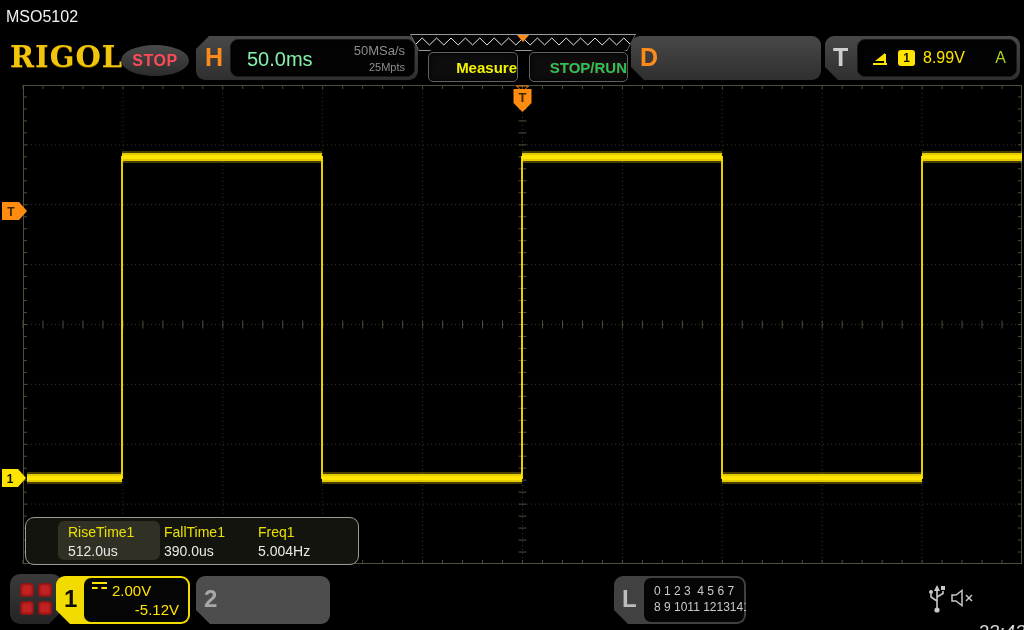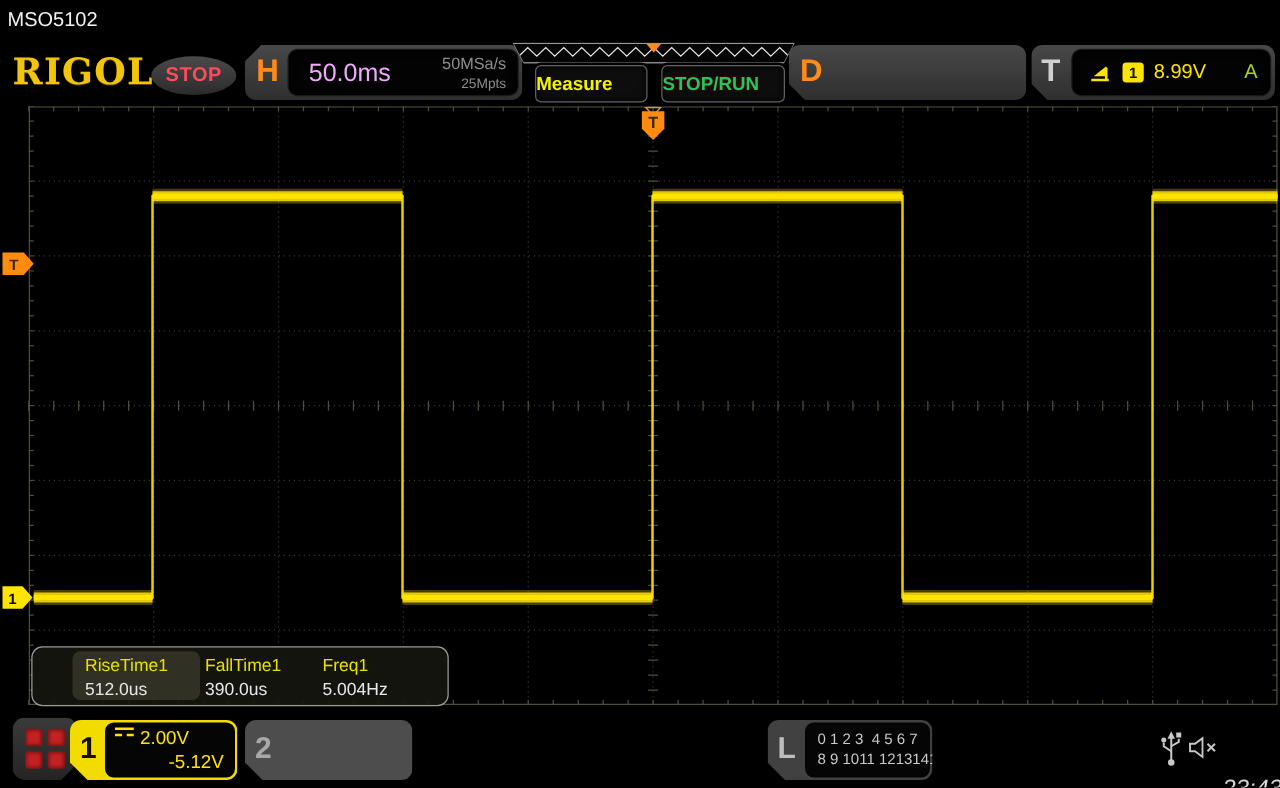--- a/index.html
+++ b/index.html
@@ -21,33 +21,33 @@
   .hdr-block{background:linear-gradient(#484848,#2f2f2f);border-radius:9px;}
   .bevel-tl{clip-path:polygon(13px 0,100% 0,100% 100%,0 100%,0 13px);}
   .bevel-bl{clip-path:polygon(0 0,100% 0,100% 100%,13px 100%,0 calc(100% - 13px));}
   .hdr-letter{position:absolute;top:7px;font-size:25px;font-weight:bold;}
   .hdr-inner{position:absolute;top:3px;bottom:3px;right:3px;background:#030303;
         border-radius:8px;border:1px solid #191919;box-shadow:inset 0 0 6px #000;}
 
   #h-block{left:196px;top:36px;width:222px;height:44px;}
   #h-block .hdr-inner{left:34px;}
   #h-letter{left:9px;color:#ff8c1a;}
-  #timebase{position:absolute;left:16px;top:8px;font-size:20px;color:#f0abfc;}
+  #timebase{position:absolute;left:16px;top:8px;font-size:20px;color:#86efac;}
   #samplerate{position:absolute;right:9px;top:3px;font-size:13px;color:#8d8d8d;}
   #memdepth{position:absolute;right:9px;bottom:3px;font-size:11px;color:#8d8d8d;}
 
   #preview-strip{left:410px;top:34px;width:226px;height:17px;background:#9a9a9a;
         clip-path:polygon(0 0,100% 0,calc(100% - 9px) 100%,9px 100%);}
   #preview-strip .inner{position:absolute;inset:1px;background:#050505;
         clip-path:polygon(0 0,100% 0,calc(100% - 8px) 100%,8px 100%);}
   #preview-marker{position:absolute;left:50%;top:1px;margin-left:-6px;width:0;height:0;
         border-left:6px solid transparent;border-right:6px solid transparent;border-top:7px solid #ff8c1a;}
 
   .hdr-btn{height:28px;background:#0d0d0d;border:1px solid #616161;border-radius:5px;
-        box-shadow:0 0 0 2px #000,inset 0 0 5px #000;display:flex;align-items:center;justify-content:flex-start;
+        box-shadow:0 0 0 2px #000,inset 0 0 5px #000;display:flex;align-items:center;justify-content:flex-end;
         font-weight:bold;font-size:15px;}
   #measure-btn{left:428px;top:52px;width:88px;color:#f4f400;}
   #stoprun-btn{left:529px;top:52px;width:97px;color:#22c55e;text-shadow:0 0 3px #600;}
 
   #d-block{left:631px;top:36px;width:190px;height:44px;}
   #d-block .hdr-inner{left:36px;}
   #d-letter{left:9px;color:#ff8c1a;}
   #delay-val{position:absolute;left:16px;top:8px;font-size:20px;color:#ececec;}
 
   #t-block{left:825px;top:36px;width:195px;height:44px;}

